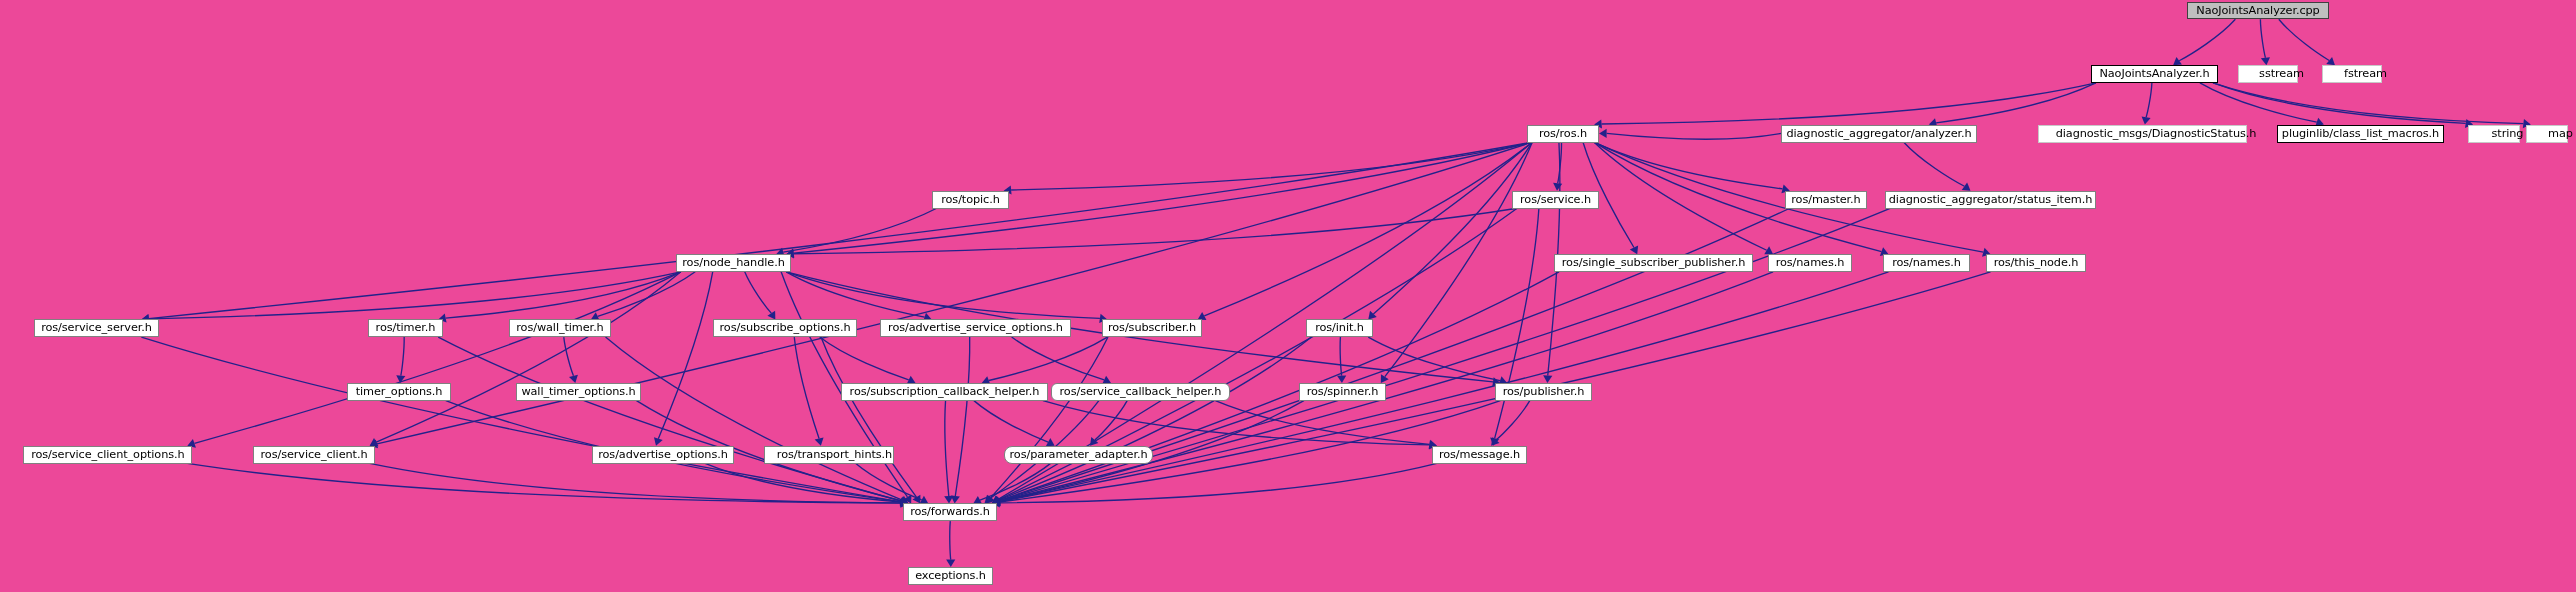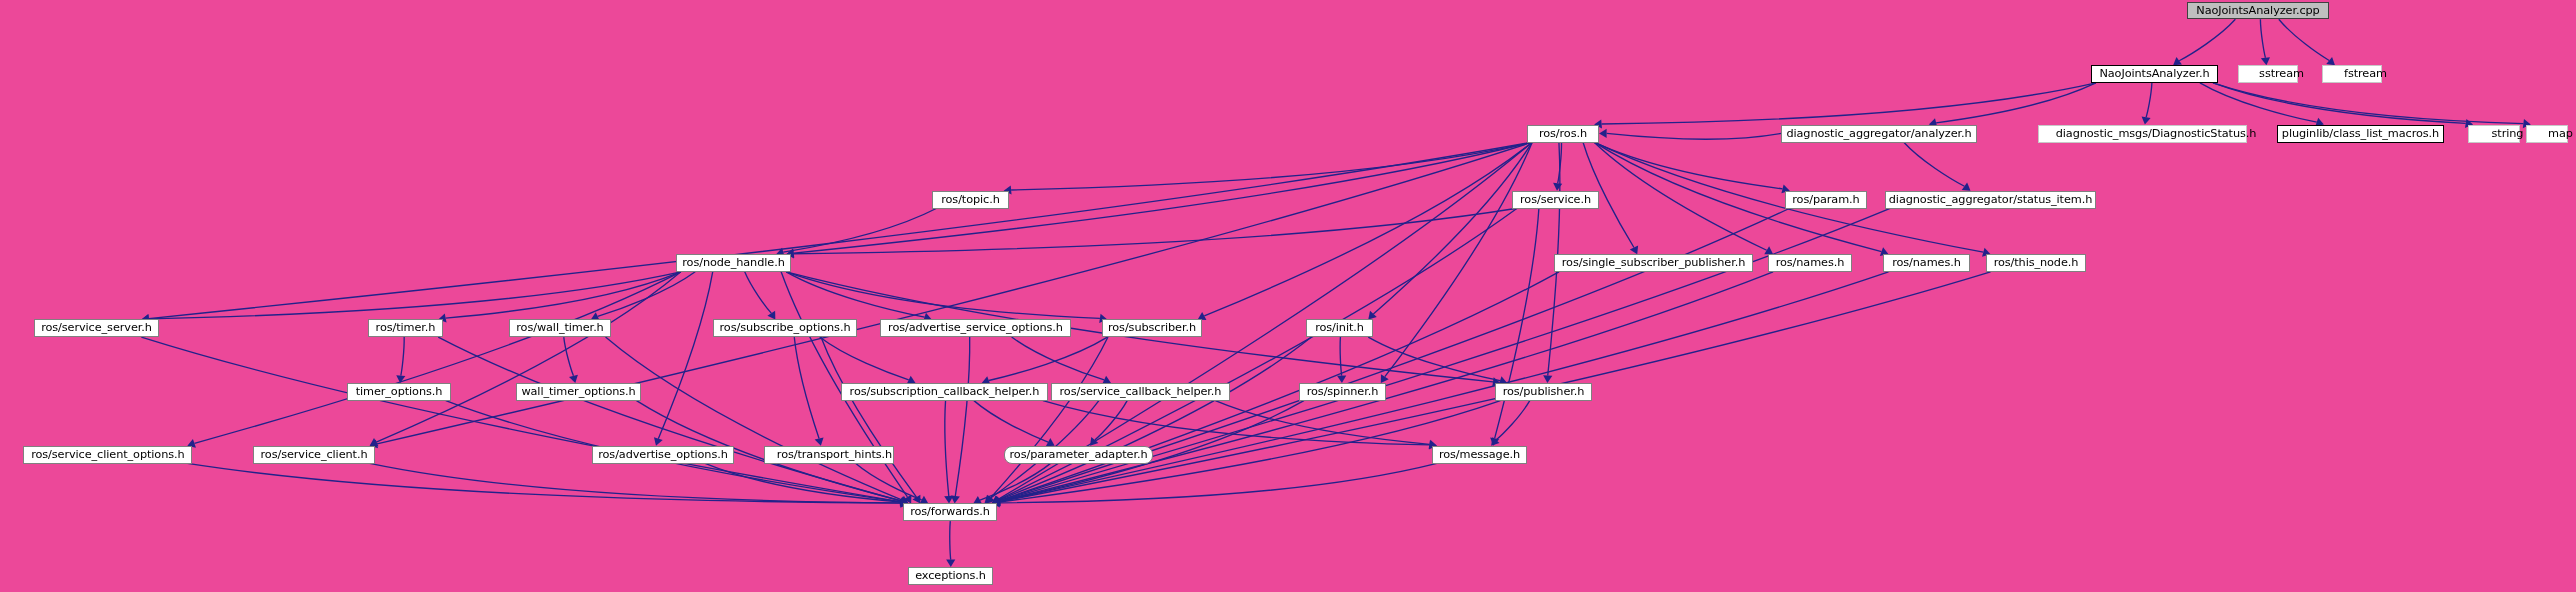--- a/index.html
+++ b/index.html
@@ -239,38 +239,38 @@
       <div class="node kind-plain" style="left: 2238px; top: 65px; width: 60px; height: 17.6px;">sstream</div>
       <div class="node kind-plain" style="left: 2322px; top: 65px; width: 60px; height: 17.6px;">fstream</div>
       <div class="node kind-normal" style="left: 1527px; top: 125px; width: 72px; height: 17.6px;">ros/ros.h</div>
       <div class="node kind-normal" style="left: 1781px; top: 125px; width: 196px; height: 17.6px;">diagnostic_aggregator/analyzer.h</div>
       <div class="node kind-plain" style="left: 2038px; top: 125px; width: 209px; height: 17.6px;">diagnostic_msgs/DiagnosticStatus.h</div>
       <div class="node kind-bold" style="left: 2277px; top: 125px; width: 167px; height: 17.6px;">pluginlib/class_list_macros.h</div>
       <div class="node kind-plain" style="left: 2468px; top: 125px; width: 52px; height: 17.6px;">string</div>
       <div class="node kind-plain" style="left: 2526px; top: 125px; width: 42px; height: 17.6px;">map</div>
       <div class="node kind-normal" style="left: 932px; top: 191px; width: 77px; height: 17.6px;">ros/topic.h</div>
       <div class="node kind-normal" style="left: 1512px; top: 191px; width: 87px; height: 17.6px;">ros/service.h</div>
-      <div class="node kind-normal" style="left: 1785px; top: 191px; width: 82px; height: 17.6px;">ros/param.h</div>
+      <div class="node kind-normal" style="left: 1785px; top: 191px; width: 82px; height: 17.6px;">ros/master.h</div>
       <div class="node kind-normal" style="left: 1885px; top: 191px; width: 211px; height: 17.6px;">diagnostic_aggregator/status_item.h</div>
       <div class="node kind-normal" style="left: 676px; top: 254px; width: 115px; height: 17.6px;">ros/node_handle.h</div>
       <div class="node kind-normal" style="left: 1554px; top: 254px; width: 199px; height: 17.6px;">ros/single_subscriber_publisher.h</div>
       <div class="node kind-normal" style="left: 1768px; top: 254px; width: 84px; height: 17.6px;">ros/names.h</div>
       <div class="node kind-normal" style="left: 1883px; top: 254px; width: 87px; height: 17.6px;">ros/names.h</div>
       <div class="node kind-normal" style="left: 1986px; top: 254px; width: 100px; height: 17.6px;">ros/this_node.h</div>
       <div class="node kind-normal" style="left: 34px; top: 319px; width: 125px; height: 17.6px;">ros/service_server.h</div>
       <div class="node kind-normal" style="left: 368px; top: 319px; width: 75px; height: 17.6px;">ros/timer.h</div>
       <div class="node kind-normal" style="left: 509px; top: 319px; width: 102px; height: 17.6px;">ros/wall_timer.h</div>
       <div class="node kind-normal" style="left: 713px; top: 319px; width: 144px; height: 17.6px;">ros/subscribe_options.h</div>
       <div class="node kind-normal" style="left: 880px; top: 319px; width: 191px; height: 17.6px;">ros/advertise_service_options.h</div>
       <div class="node kind-normal" style="left: 1102px; top: 319px; width: 100px; height: 17.6px;">ros/subscriber.h</div>
       <div class="node kind-normal" style="left: 1306px; top: 319px; width: 67px; height: 17.6px;">ros/init.h</div>
       <div class="node kind-normal" style="left: 347px; top: 383px; width: 104px; height: 17.6px;">timer_options.h</div>
       <div class="node kind-normal" style="left: 516px; top: 383px; width: 125px; height: 17.6px;">wall_timer_options.h</div>
       <div class="node kind-normal" style="left: 841px; top: 383px; width: 207px; height: 17.6px;">ros/subscription_callback_helper.h</div>
-      <div class="node kind-normal" style="left: 1051px; top: 383px; width: 179px; height: 17.6px;">ros/service_callback_helper.h</div>
+      <div class="node kind-normal" style="left: 1051px; top: 383px; width: 179px; height: 17.6px; border-radius: 6px;">ros/service_callback_helper.h</div>
       <div class="node kind-normal" style="left: 1299px; top: 383px; width: 87px; height: 17.6px;">ros/spinner.h</div>
       <div class="node kind-normal" style="left: 1495px; top: 383px; width: 97px; height: 17.6px;">ros/publisher.h</div>
       <div class="node kind-normal" style="left: 23.4px; top: 446px; width: 169px; height: 17.6px;">ros/service_client_options.h</div>
       <div class="node kind-normal" style="left: 253px; top: 446px; width: 122px; height: 17.6px;">ros/service_client.h</div>
       <div class="node kind-normal" style="left: 592px; top: 446px; width: 142px; height: 17.6px;">ros/advertise_options.h</div>
       <div class="node kind-normal" style="left: 764px; top: 446px; width: 130px; height: 17.6px; padding-left: 16px;">ros/transport_hints.h</div>
       <div class="node kind-normal" style="left: 1004px; top: 446px; width: 149px; height: 17.6px; border-radius: 8px;">ros/parameter_adapter.h</div>
       <div class="node kind-normal" style="left: 1432px; top: 446px; width: 95px; height: 17.6px;">ros/message.h</div>
       <div class="node kind-normal" style="left: 903px; top: 503px; width: 94px; height: 17.6px;">ros/forwards.h</div>
       <div class="node kind-normal" style="left: 908px; top: 567px; width: 85px; height: 17.6px;">exceptions.h</div>

